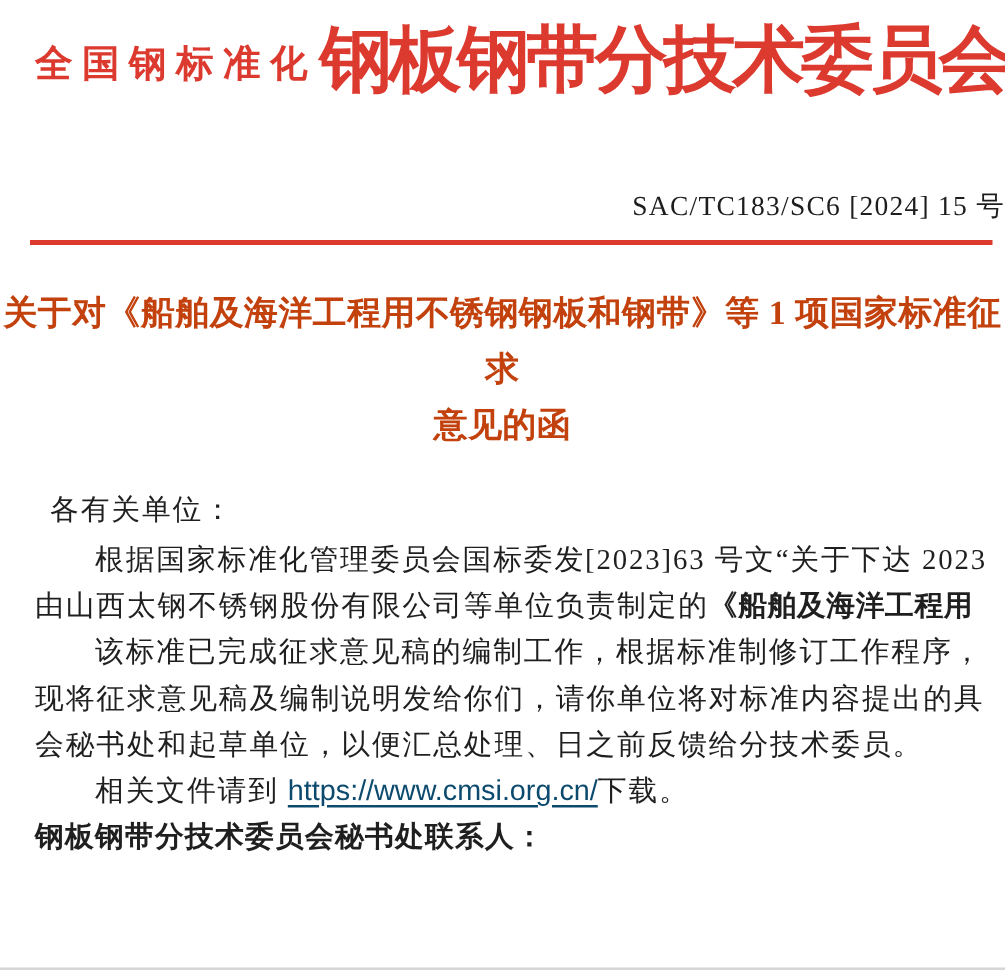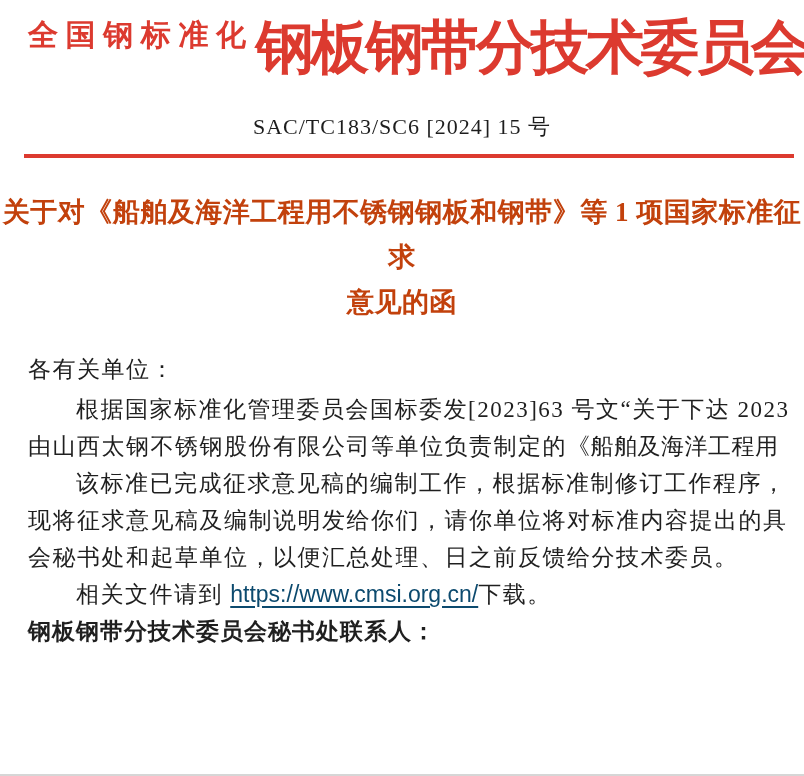--- a/index.html
+++ b/index.html
@@ -12,21 +12,21 @@
     color: #222222;
   }
   .page-bottom-edge {
     position: absolute; left: 0; right: 0; bottom: 0;
     height: 2px; background: #d6d6d6;
   }
 
   
   .letterhead {
     display: flex;
-    align-items: flex-start;
+    align-items: center;
     padding: 12px 8px 0 28px;
   }
   .committee-small {
     width: 218px;
     color: var(--red, #dc3a2f);
     font-weight: bold;
     font-size: 30px;
     line-height: 33px;
     margin-top: 6px;
     flex: none;
@@ -43,22 +43,22 @@
     line-height: 72px;
     letter-spacing: -3px;
     white-space: nowrap;
     margin-left: 10px;
     flex: none;
     transform-origin: left center;
   }
 
   
   .doc-number {
-    margin-top: 28px;
-    text-align: center;
+    margin-top: 66px;
+    text-align: right;
     font-size: 22px;
     letter-spacing: 1px;
     color: #1d1d1d;
     font-family: "Liberation Serif", "DejaVu Serif", serif;
   }
 
   
   .red-rule {
     height: 4px;
     background: var(--red, #d53a30);
@@ -79,22 +79,22 @@
   
   .letter-body {
     margin: 26px 24px 0 28px;
     font-size: 23px;
     line-height: 37px;
     color: #1f1f1f;
     letter-spacing: 1.5px;
   }
   .bline { white-space: nowrap; }
   .indent { text-indent: 48px; }
-  .salutation { margin-bottom: 3px; }
-  .bold-seg { font-weight: normal; letter-spacing: 0.5px; }
+  .salutation { margin-bottom: 3px; margin-left: 12px; }
+  .bold-seg { font-weight: bold; letter-spacing: 0.5px; }
   .url-link {
     font-family: "Liberation Sans", "DejaVu Sans", sans-serif;
     letter-spacing: 0;
     text-decoration: underline;
     color: #0c4a6e;
     text-underline-offset: 4px;
   }
   .contact-header { font-weight: bold; letter-spacing: 1px; }
 </style>
 </head>

